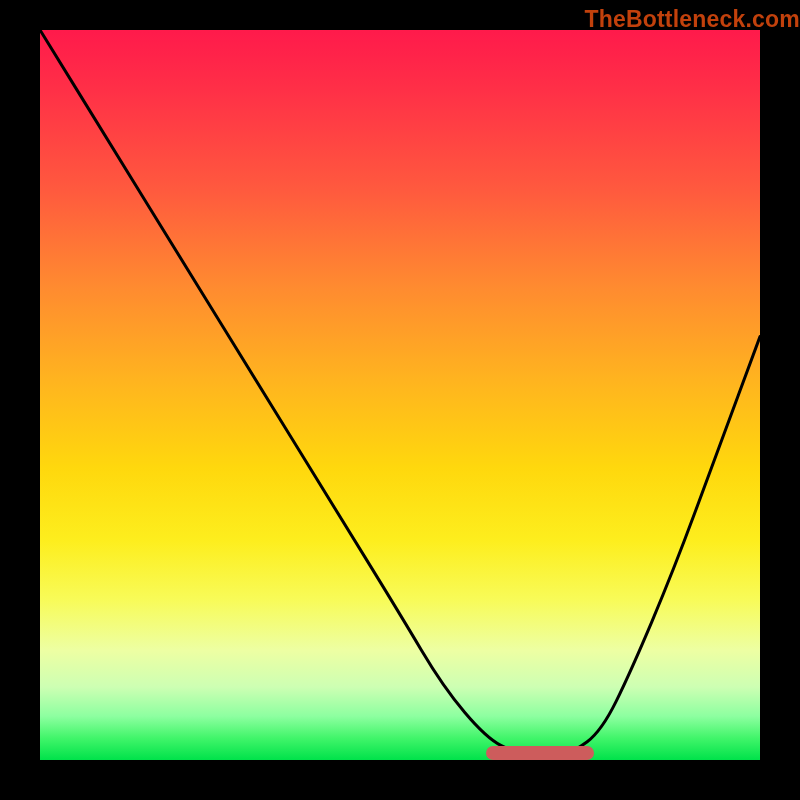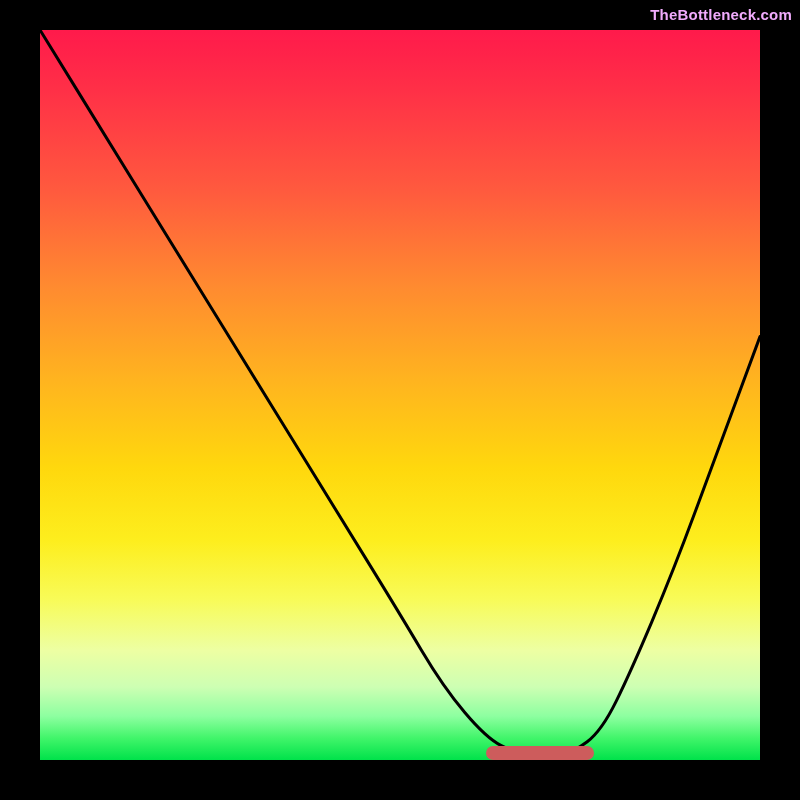--- a/index.html
+++ b/index.html
@@ -13,23 +13,23 @@
     font-family: Arial, Helvetica, sans-serif;
   }
   .outer {
     position: absolute;
     inset: 0;
     background: #000;
   }
   .watermark {
     position: absolute;
     top: 6px;
-    right: 8px;
-    color: #f0abfc;
-    font-size: 15px;
+    right: 0;
+    color: #c2410c;
+    font-size: 23px;
     font-weight: bold;
     letter-spacing: 0.2px;
     z-index: 5;
   }
   .plot {
     position: absolute;
     left: 40px;
     top: 30px;
     width: 720px;
     height: 730px;

